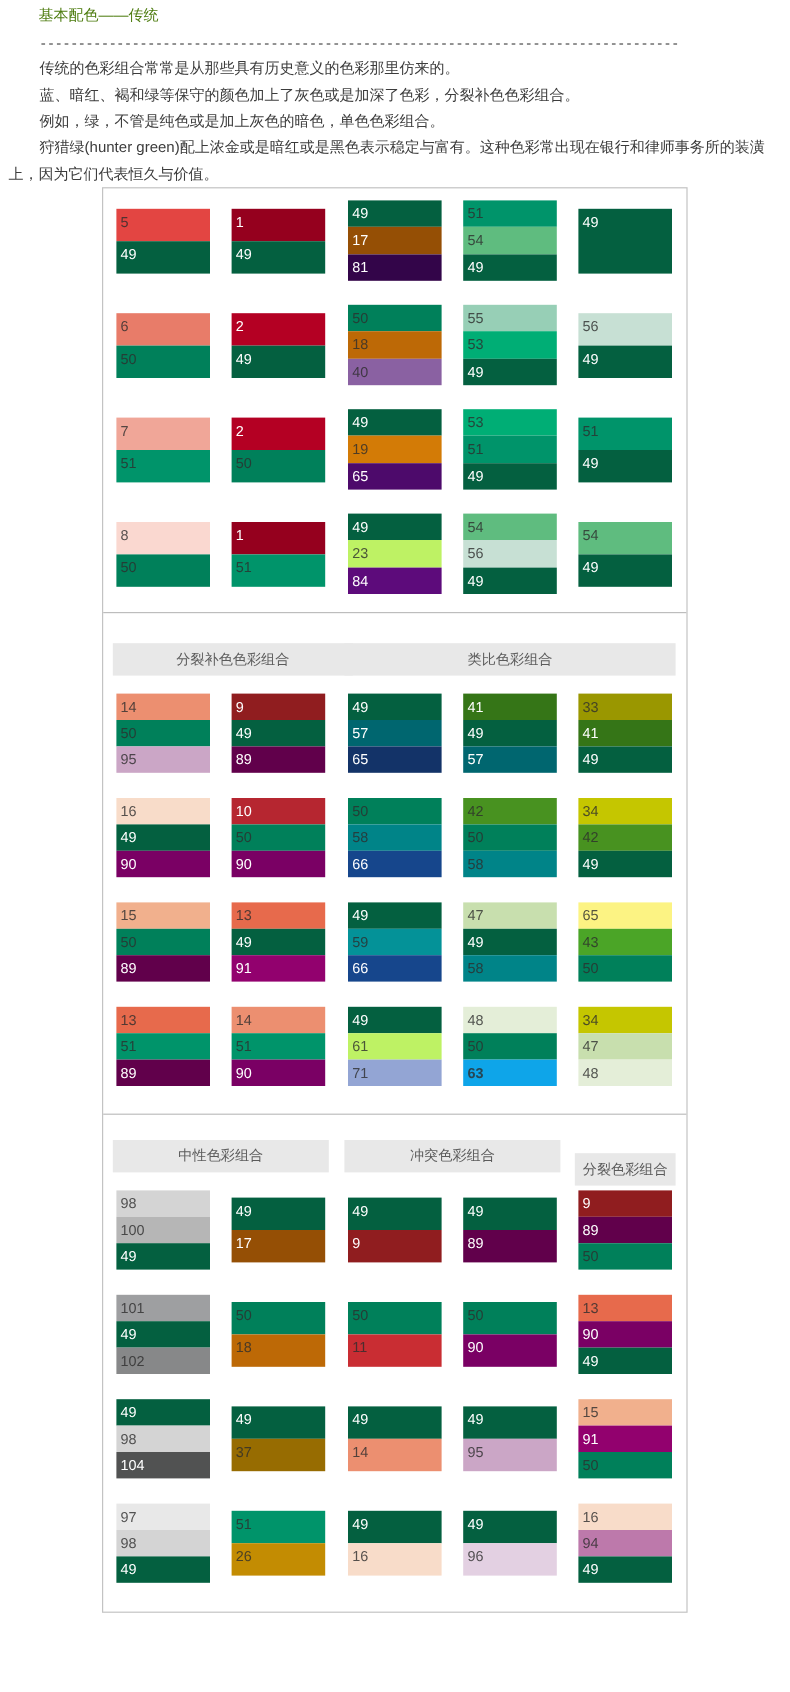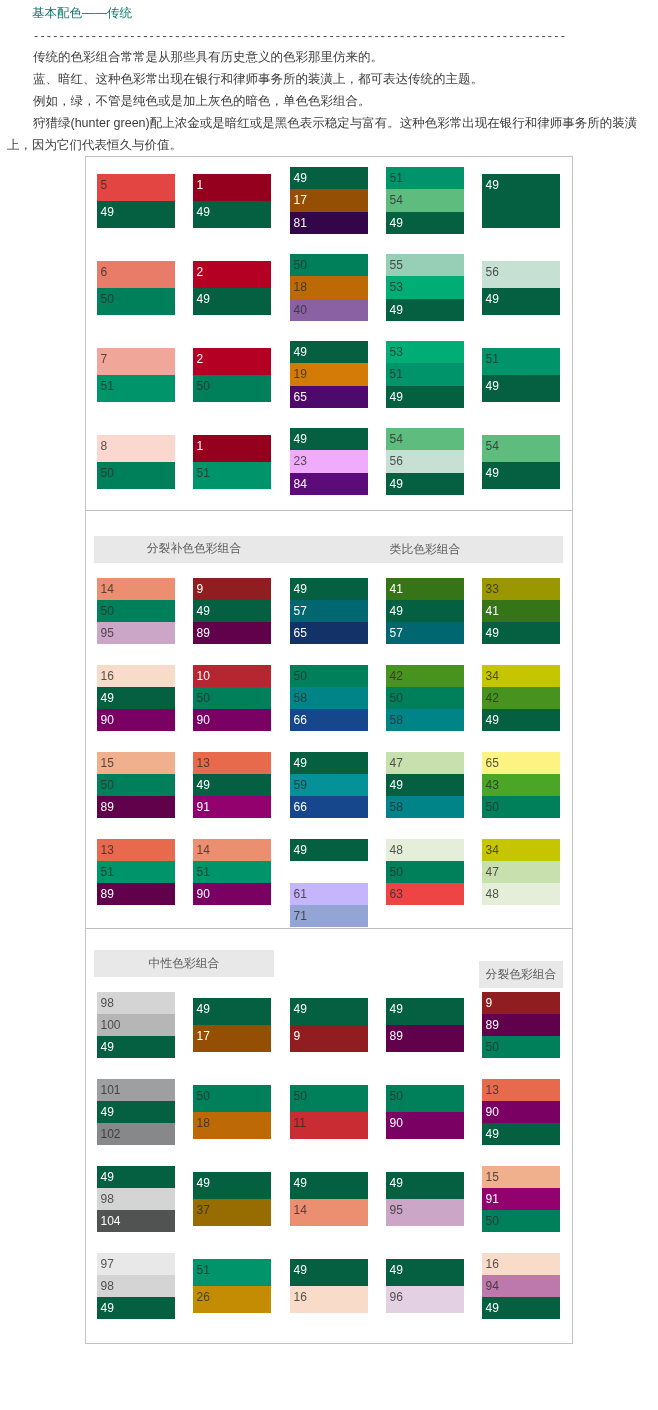--- a/index.html
+++ b/index.html
@@ -2,21 +2,21 @@
 <html><head>
 <meta charset="utf-8">
 <title>基本配色——传统</title>
 <style>
   html,body{margin:0;padding:0;background:#fff;}
   body{width:658px;height:1410px;overflow:hidden;
        font-family:"Liberation Sans","DejaVu Sans",sans-serif;
        -webkit-font-smoothing:antialiased;}
 
   .intro{position:absolute;left:7px;top:0;width:639px;}
-  .intro .ttl{font-size:12.5px;color:#0f766e;line-height:26px;text-indent:25px;}
+  .intro .ttl{font-size:12.5px;color:#4d7c0f;line-height:26px;text-indent:25px;}
   .dashline{font-size:12.5px;color:#4a4a4a;line-height:20px;text-indent:27px;
             letter-spacing:2.26px;white-space:nowrap;font-family:"Liberation Sans",sans-serif;}
   .intro p{margin:0;font-size:12.5px;color:#3c3c3c;line-height:22px;text-indent:26px;}
   .intro p.nw{white-space:nowrap;}
 
   .card{position:absolute;left:85px;top:156px;width:488px;box-sizing:border-box;
         border:1px solid #c3c3c3;background:#fff;}
   .sect{position:relative;}
   .sect + .sect{border-top:1px solid #bdbdbd;}
 
@@ -33,21 +33,21 @@
   .sw.b3 .band{height:22.33px;}
   .sw.b1 .band{height:54px;}
 </style>
 </head>
 <body>
 
 <div class="intro">
   <div class="ttl">基本配色——传统</div>
   <div class="dashline">-----------------------------------------------------------------------------------</div>
   <p class="nw">传统的色彩组合常常是从那些具有历史意义的色彩那里仿来的。</p>
-  <p class="nw">蓝、暗红、这种色彩常出现在银行和律师事务所的装潢上，都可表达传统的主题。</p>
+  <p class="nw">蓝、暗红、褐和绿等保守的颜色加上了灰色或是加深了色彩，分裂补色色彩组合。</p>
   <p class="nw">例如，绿，不管是纯色或是加上灰色的暗色，单色色彩组合。</p>
   <p>狩猎绿(hunter green)配上浓金或是暗红或是黑色表示稳定与富有。这种色彩常出现在银行和律师事务所的装潢上，因为它们代表恒久与价值。</p>
 </div>
 
 <div class="card" id="card">
     <div class="sect">
       <div class="grid" style="height: 353px;">
         <div class="sw b2" style="left: 11px; top: 16.5px; height: 54px;">
           <div class="band" style="background: rgb(227, 69, 66); color: rgba(45, 45, 45, 0.8);">5</div>
           <div class="band" style="background: rgb(4, 96, 64); color: rgb(255, 255, 255);">49</div>
@@ -116,37 +116,37 @@
         <div class="sw b2" style="left: 11px; top: 277.5px; height: 54px;">
           <div class="band" style="background: rgb(250, 216, 208); color: rgba(45, 45, 45, 0.8);">8</div>
           <div class="band" style="background: rgb(0, 128, 90); color: rgba(45, 45, 45, 0.8);">50</div>
         </div>
         <div class="sw b2" style="left: 107px; top: 277.5px; height: 54px;">
           <div class="band" style="background: rgb(149, 0, 30); color: rgb(255, 255, 255);">1</div>
           <div class="band" style="background: rgb(0, 148, 106); color: rgba(45, 45, 45, 0.8);">51</div>
         </div>
         <div class="sw b3" style="left: 204px; top: 271px; height: 67px;">
           <div class="band" style="background: rgb(4, 96, 64); color: rgb(255, 255, 255);">49</div>
-          <div class="band" style="background: #f0abfc; color: rgba(45, 45, 45, 0.8);">23</div>
+          <div class="band" style="background: #bef264; color: rgba(45, 45, 45, 0.8);">23</div>
           <div class="band" style="background: rgb(93, 11, 123); color: rgb(255, 255, 255);">84</div>
         </div>
         <div class="sw b3" style="left: 300px; top: 271px; height: 67px;">
           <div class="band" style="background: rgb(95, 188, 127); color: rgba(45, 45, 45, 0.8);">54</div>
           <div class="band" style="background: rgb(199, 224, 212); color: rgba(45, 45, 45, 0.8);">56</div>
           <div class="band" style="background: rgb(4, 96, 64); color: rgb(255, 255, 255);">49</div>
         </div>
         <div class="sw b2" style="left: 396px; top: 277.5px; height: 54px;">
           <div class="band" style="background: rgb(95, 188, 127); color: rgba(45, 45, 45, 0.8);">54</div>
           <div class="band" style="background: rgb(4, 96, 64); color: rgb(255, 255, 255);">49</div>
         </div>
       </div>
     </div>
     <div class="sect">
       <div class="hdrrow" style="height: 56.5px;">
-        <div class="hdrcell" style="left: 8px; top: 25px; height: 27px; width: 200px; font-family: Liberation Mono, monospace;">
+        <div class="hdrcell" style="left: 8px; top: 25px; height: 27px; width: 200px;">
           <span>分裂补色色彩组合</span>
         </div>
         <div class="hdrcell" style="left: 201px; top: 25px; height: 27px; width: 276px;">
           <span>类比色彩组合</span>
         </div>
       </div>
       <div class="grid" style="height: 360px;">
         <div class="sw b3" style="left: 11px; top: 10px; height: 67px;">
           <div class="band" style="background: rgb(236, 143, 112); color: rgba(45, 45, 45, 0.8);">14</div>
           <div class="band" style="background: rgb(0, 128, 90); color: rgba(45, 45, 45, 0.8);">50</div>
@@ -227,40 +227,43 @@
           <div class="band" style="background: rgb(0, 148, 106); color: rgba(45, 45, 45, 0.8);">51</div>
           <div class="band" style="background: rgb(97, 0, 75); color: rgb(255, 255, 255);">89</div>
         </div>
         <div class="sw b3" style="left: 107px; top: 271px; height: 67px;">
           <div class="band" style="background: rgb(236, 143, 112); color: rgba(45, 45, 45, 0.8);">14</div>
           <div class="band" style="background: rgb(0, 148, 106); color: rgba(45, 45, 45, 0.8);">51</div>
           <div class="band" style="background: rgb(122, 0, 100); color: rgb(255, 255, 255);">90</div>
         </div>
         <div class="sw b3" style="left: 204px; top: 271px; height: 67px;">
           <div class="band" style="background: rgb(4, 96, 64); color: rgb(255, 255, 255);">49</div>
-          <div class="band" style="background: #c4b5fd; color: rgba(45, 45, 45, 0.8); margin-top: 22px;">61</div>
+          <div class="band" style="background: #bef264; color: rgba(45, 45, 45, 0.8);">61</div>
           <div class="band" style="background: rgb(147, 165, 212); color: rgba(45, 45, 45, 0.8);">71</div>
         </div>
         <div class="sw b3" style="left: 300px; top: 271px; height: 67px;">
           <div class="band" style="background: rgb(228, 238, 216); color: rgba(45, 45, 45, 0.8);">48</div>
           <div class="band" style="background: rgb(0, 128, 90); color: rgba(45, 45, 45, 0.8);">50</div>
-          <div class="band" style="background: #ef4444; color: rgba(45, 45, 45, 0.8);">63</div>
+          <div class="band" style="background: #0ea5e9; color: rgba(45, 45, 45, 0.8); font-weight: bold;">63</div>
         </div>
         <div class="sw b3" style="left: 396px; top: 271px; height: 67px;">
           <div class="band" style="background: rgb(197, 198, 0); color: rgba(45, 45, 45, 0.8);">34</div>
           <div class="band" style="background: rgb(200, 223, 174); color: rgba(45, 45, 45, 0.8);">47</div>
           <div class="band" style="background: rgb(228, 238, 216); color: rgba(45, 45, 45, 0.8);">48</div>
         </div>
       </div>
     </div>
     <div class="sect">
       <div class="hdrrow" style="height: 53px; text-decoration: underline;">
         <div class="hdrcell" style="left: 8px; top: 21px; height: 27px; width: 180px;">
           <span>中性色彩组合</span>
         </div>
+        <div class="hdrcell" style="left: 201px; top: 21px; height: 27px; width: 180px;">
+          <span>冲突色彩组合</span>
+        </div>
         <div class="hdrcell" style="left: 393px; top: 32px; height: 27px; width: 84px;">
           <span>分裂色彩组合</span>
         </div>
       </div>
       <div class="grid" style="height: 361px;">
         <div class="sw b3" style="left: 11px; top: 10px; height: 67px;">
           <div class="band" style="background: rgb(212, 212, 212); color: rgba(45, 45, 45, 0.8);">98</div>
           <div class="band" style="background: rgb(182, 182, 182); color: rgba(45, 45, 45, 0.8);">100</div>
           <div class="band" style="background: rgb(4, 96, 64); color: rgb(255, 255, 255);">49</div>
         </div>

